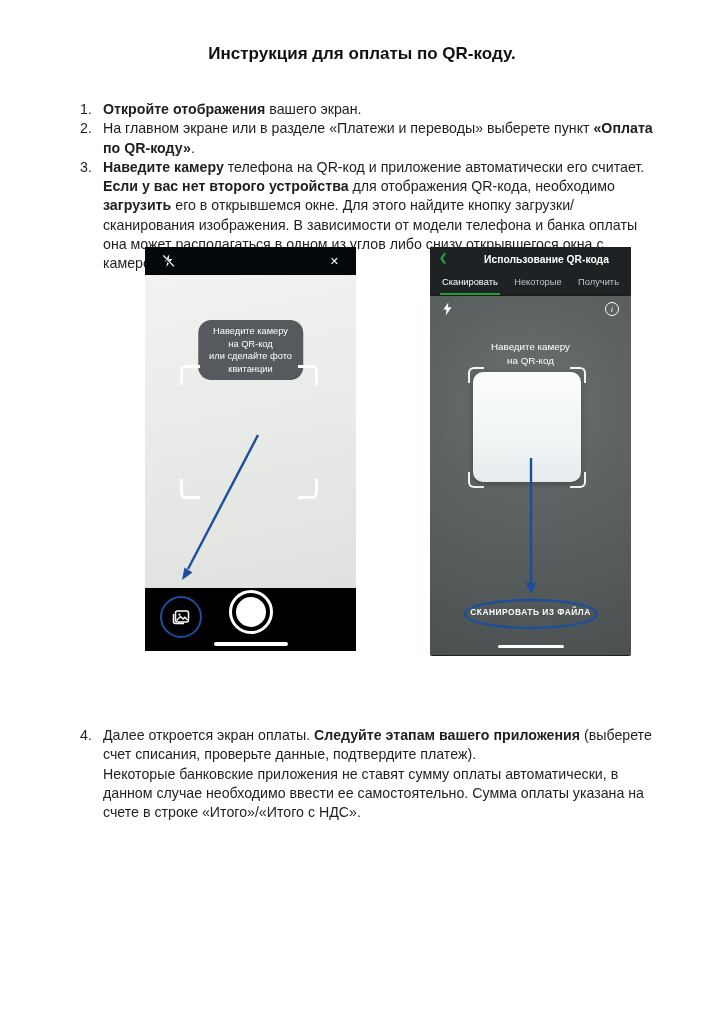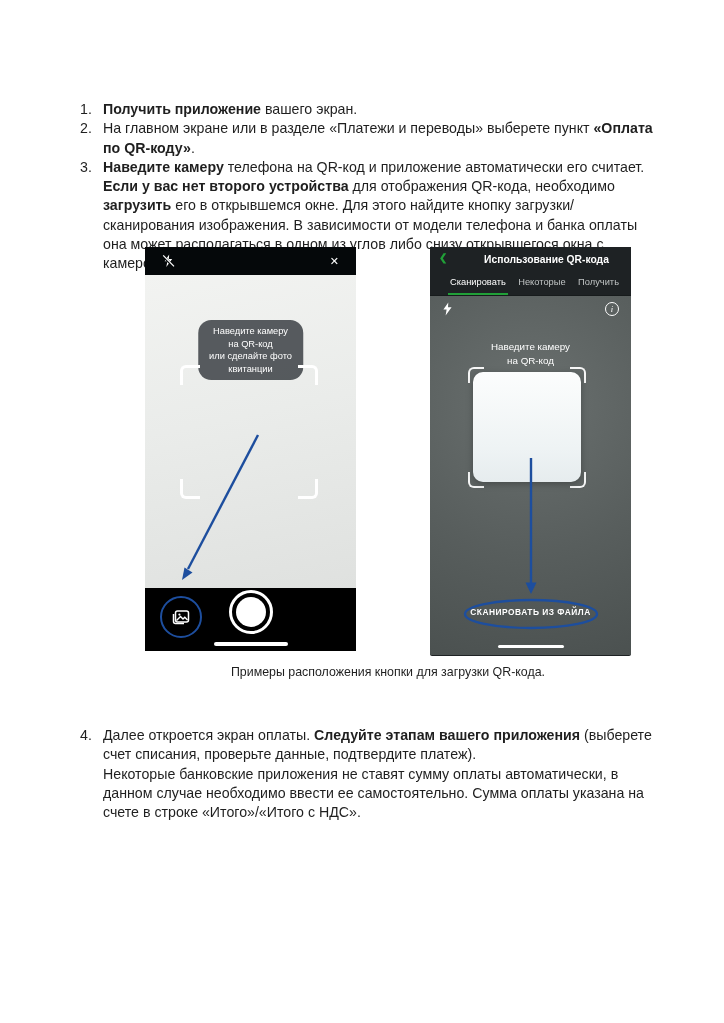--- a/index.html
+++ b/index.html
@@ -75,21 +75,21 @@
   }
   .rp-back {
     position:absolute; left:9px; top:5px; color:var(--brand-green,#21a038);
     font-size:10px; font-weight:700;
   }
   .rp-title { color:#fff; font-size:10.3px; font-weight:700;margin-left:32px; }
   .rp-tabs {
     height:24px; background:#1e2224; display:flex; justify-content:space-between;
     align-items:stretch; padding:0 10px; border-bottom:1px solid #171b1c;
   }
-  .tab { font-size:9.3px; color:#c0c4c4; line-height:21px; padding:0 2px;margin-left:8px; }
+  .tab { font-size:9.3px; color:#c0c4c4; line-height:21px; padding:0 2px; }
   .tab.active { color:#fff; border-bottom:2.5px solid var(--brand-green,#21a038); }
   .rp-cam {
     position:relative; height:359px; overflow:hidden;
     background:radial-gradient(circle at 50% 30%, #6a706f 0%, #585e5d 55%, #4b5150 100%);
   }
   .rp-flash { position:absolute; left:12px; top:6px; }
   .rp-info {
     position:absolute; right:12px; top:6px; width:14px; height:14px; border-radius:50%;
     border:1.3px solid #fff; color:#fff; font-size:8.5px; font-style:italic;
     font-family:"Liberation Serif", serif;
@@ -115,25 +115,26 @@
     color:#fff; font-size:8.4px; font-weight:700; letter-spacing:0.5px;
   }
   .rp-home { left:calc(50% - 33px); bottom:7px; width:66px; height:3.5px; }
   .rp-annot { position:absolute; left:0; top:0; width:201px; height:359px; pointer-events:none; }
 </style>
 </head>
 <body>
 
 <div class="page">
 
+  <h1 class="title">Инструкция для оплаты по QR-коду.</h1>
 
   <ol class="steps steps-a">
     <li class="step">
       <span class="num">1.</span>
-      <p class="txt"><span class="b">Получить приложение</span><span> вашего экран.</span></p>
+      <p class="txt"><span class="b">Откройте отображения</span><span> вашего экран.</span></p>
     </li>
     <li class="step">
       <span class="num">2.</span>
       <p class="txt"><span>На главном экране или в разделе «Платежи и переводы» выберете пункт </span><span class="b">«Оплата по QR-коду»</span><span>.</span></p>
     </li>
     <li class="step">
       <span class="num">3.</span>
       <p class="txt"><span class="b">Наведите камеру</span><span> телефона на QR-код и приложение автоматически его считает.</span><br><span class="b">Если у вас нет второго устройства</span><span> для отображения QR-кода, необходимо </span><span class="b">загрузить</span><span> его в открывшемся окне. Для этого найдите кнопку загрузки/сканирования изображения. В зависимости от модели телефона и банка оплаты она может располагаться в одном из углов либо снизу открывшегося окна с камерой.</span></p>
     </li>
   </ol>
@@ -204,21 +205,20 @@
       <div class="rp-scanfile">СКАНИРОВАТЬ ИЗ ФАЙЛА</div>
       <div class="home-bar rp-home"></div>
       <svg class="rp-annot" viewBox="0 0 201 359">
         <line x1="101" y1="162" x2="101" y2="288" class="annot"></line>
         <polygon points="101,298 95.5,286.5 106.5,286.5" class="annot-fill"></polygon>
         <ellipse cx="101" cy="318" rx="66" ry="14" class="annot" stroke-width="2"></ellipse>
       </svg>
     </div>
   </div>
 
-  <div class="caption">Примеры расположения кнопки для загрузки QR-кода.</div>
 
   <ol class="steps steps-b">
     <li class="step">
       <span class="num">4.</span>
       <p class="txt"><span>Далее откроется экран оплаты. </span><span class="b">Следуйте этапам вашего приложения</span><span> (выберете счет списания, проверьте данные, подтвердите платеж).</span><br><span>Некоторые банковские приложения не ставят сумму оплаты автоматически, в данном случае необходимо ввести ее самостоятельно. Сумма оплаты указана на счете в строке «Итого»/«Итого с НДС».</span></p>
     </li>
   </ol>
 
 </div>
 

